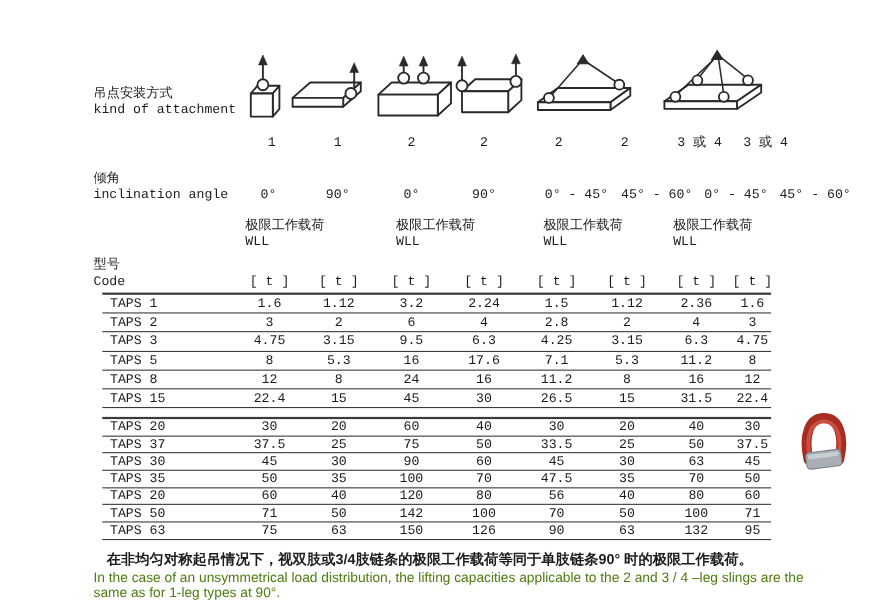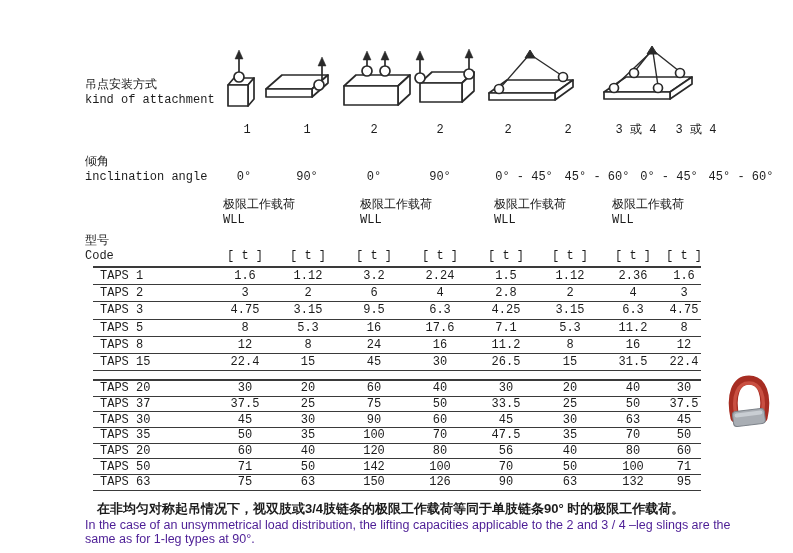--- a/index.html
+++ b/index.html
@@ -61,21 +61,21 @@
   .trow .v:nth-child(9){left:591px}
   
   .diag{position:absolute;}
   .diag path,.diag rect,.diag line,.diag circle{stroke:#2a2a2a;stroke-width:1.7;fill:#ffffff;stroke-linejoin:round;}
   .diag line{fill:none;}
   .diag .hd{fill:#2a2a2a;stroke:#2a2a2a;stroke-width:0.5;}
   .diag .apx{fill:#2a2a2a;stroke:#2a2a2a;}
   .diag .sl{stroke-width:1.4;}
   
   .fn-cn{position:absolute;left:85px;top:500px;font-family:"Liberation Sans","DejaVu Sans",sans-serif;font-weight:600;font-size:13px;white-space:nowrap;margin-left:12px;}
-  .fn-en{position:absolute;left:85px;font-family:"Liberation Sans","DejaVu Sans",sans-serif;font-size:12.5px;white-space:nowrap;color:#4c1d95;}
+  .fn-en{position:absolute;left:85px;font-family:"Liberation Sans","DejaVu Sans",sans-serif;font-size:12.5px;white-space:nowrap;color:#4d7c0f;}
 </style>
 </head>
 <body>
 
 <div class="page">
 
   <div class="lbl" style="left:85px;top:78px">吊点安装方式</div>
   <div class="lbl" style="left:85px;top:93px">kind of attachment</div>
 
   <svg class="diag" style="left:220px;top:48px" width="40" height="60" viewBox="0 0 40 60">

